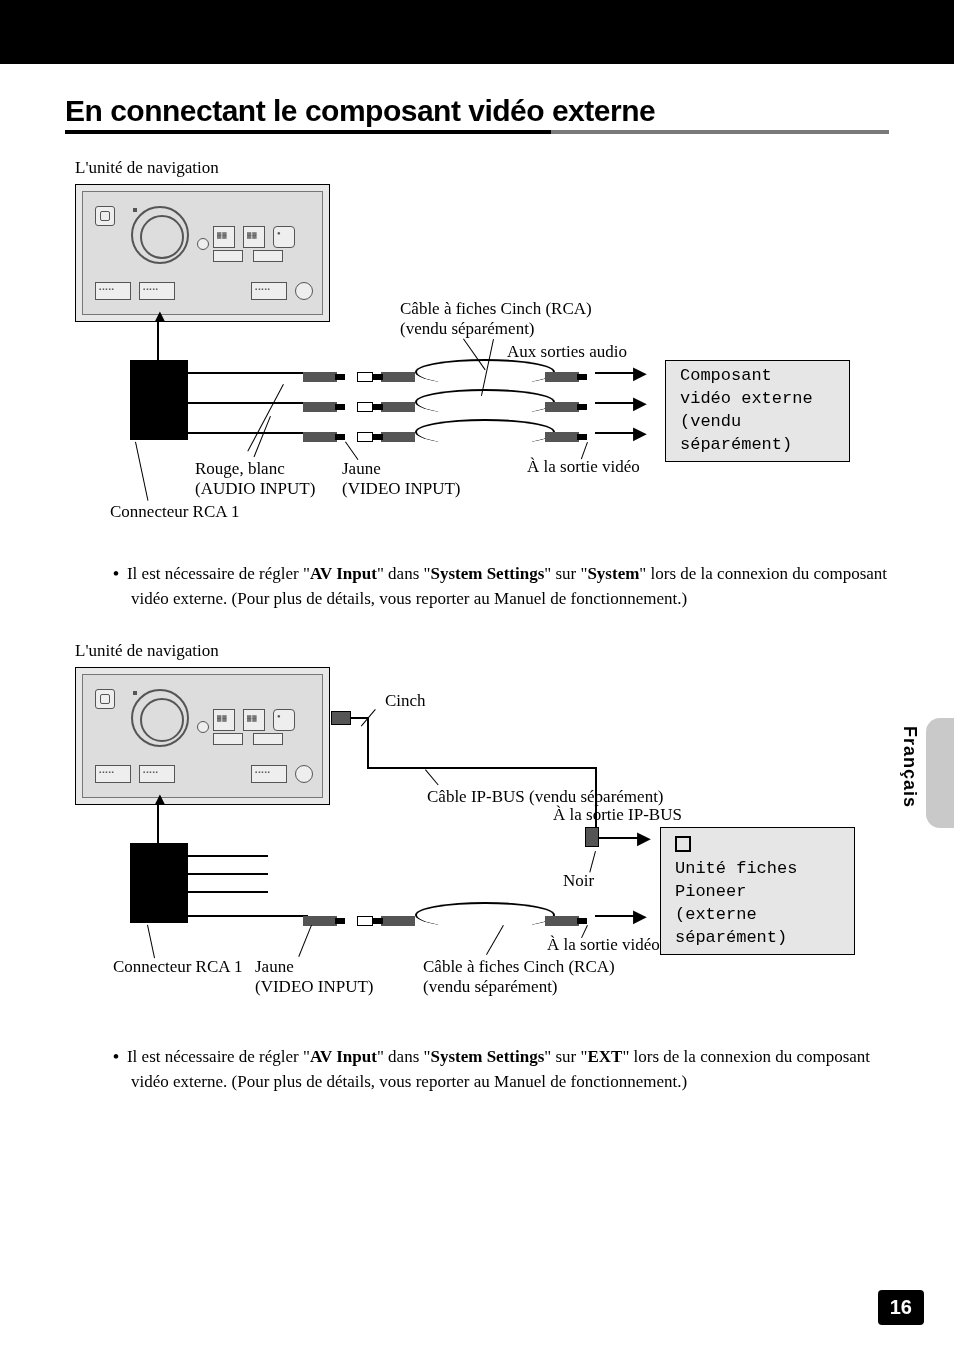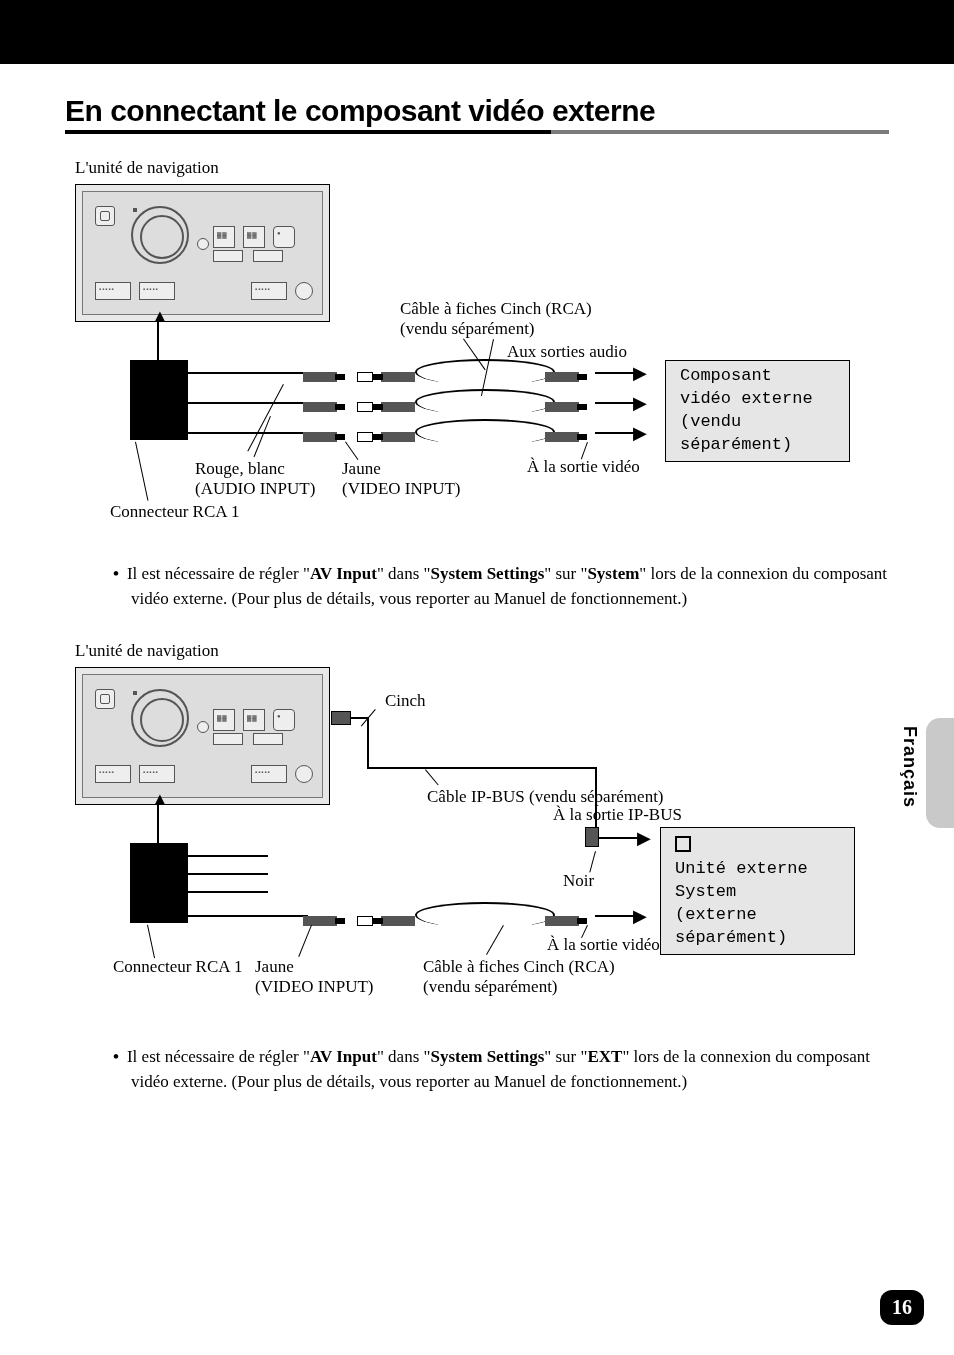--- a/index.html
+++ b/index.html
@@ -81,22 +81,22 @@
     background:#c9c9c9; border-radius:14px 0 0 14px;
   }
   .side-label {
     position:absolute; right:34px; top:726px;
     font-family: Arial, sans-serif; font-weight:bold; font-size:18px;
     writing-mode: vertical-rl; text-orientation: mixed;
     letter-spacing:1px;
   }
   .page-num {
     position:absolute; right:30px; bottom:30px;
-    background:#000; color:#fff; font-family:Liberation Serif, serif;
-    font-weight:bold; font-size:20px; padding:6px 12px; border-radius:12px;
+    background:#000; color:#fff; font-family:Liberation Sans, sans-serif;
+    font-weight:bold; font-size:20px; padding:6px 12px; border-radius:4px;
   }
 
   
   .wire { position:absolute; height:2px; background:#000; }
   .wirev { position:absolute; width:2px; background:#000; }
   .curve { position:absolute; border:2px solid #000; border-radius:50%; background:transparent; }
 </style>
 </head>
 <body>
 
@@ -264,21 +264,21 @@
       <div class="arrow" style="left:558px;top:238px;">▶</div>
 
     <div class="lbl" style="left:488px;top:204px;">Noir</div>
     <div class="leader-d" style="left:520px;top:184px;height:22px;transform:rotate(15deg);"></div>
 
     <div class="lbl" style="left:472px;top:268px;">À la sortie vidéo</div>
     <div class="leader-d" style="left:512px;top:258px;height:14px;transform:rotate(25deg);"></div>
 
     <div class="comp-box" style="left:585px;top:160px;width:195px;padding-top:30px;">
       <div style="position:absolute;top:8px;left:14px;width:16px;height:16px;border:2px solid #000;"></div>
-      <div>Unité externe System</div>
+      <div>Unité fiches Pioneer</div>
       <div>(externe séparément)</div>
     </div>
 
     <div class="lbl" style="left:38px;top:290px;">Connecteur RCA 1</div>
     <div class="leader-d" style="left:72px;top:258px;height:34px;transform:rotate(-12deg);"></div>
 
     <div class="lbl" style="left:180px;top:290px;">Jaune</div>
     <div class="lbl" style="left:180px;top:310px;">(VIDEO INPUT)</div>
     <div class="leader-d" style="left:236px;top:258px;height:34px;transform:rotate(22deg);"></div>
 

